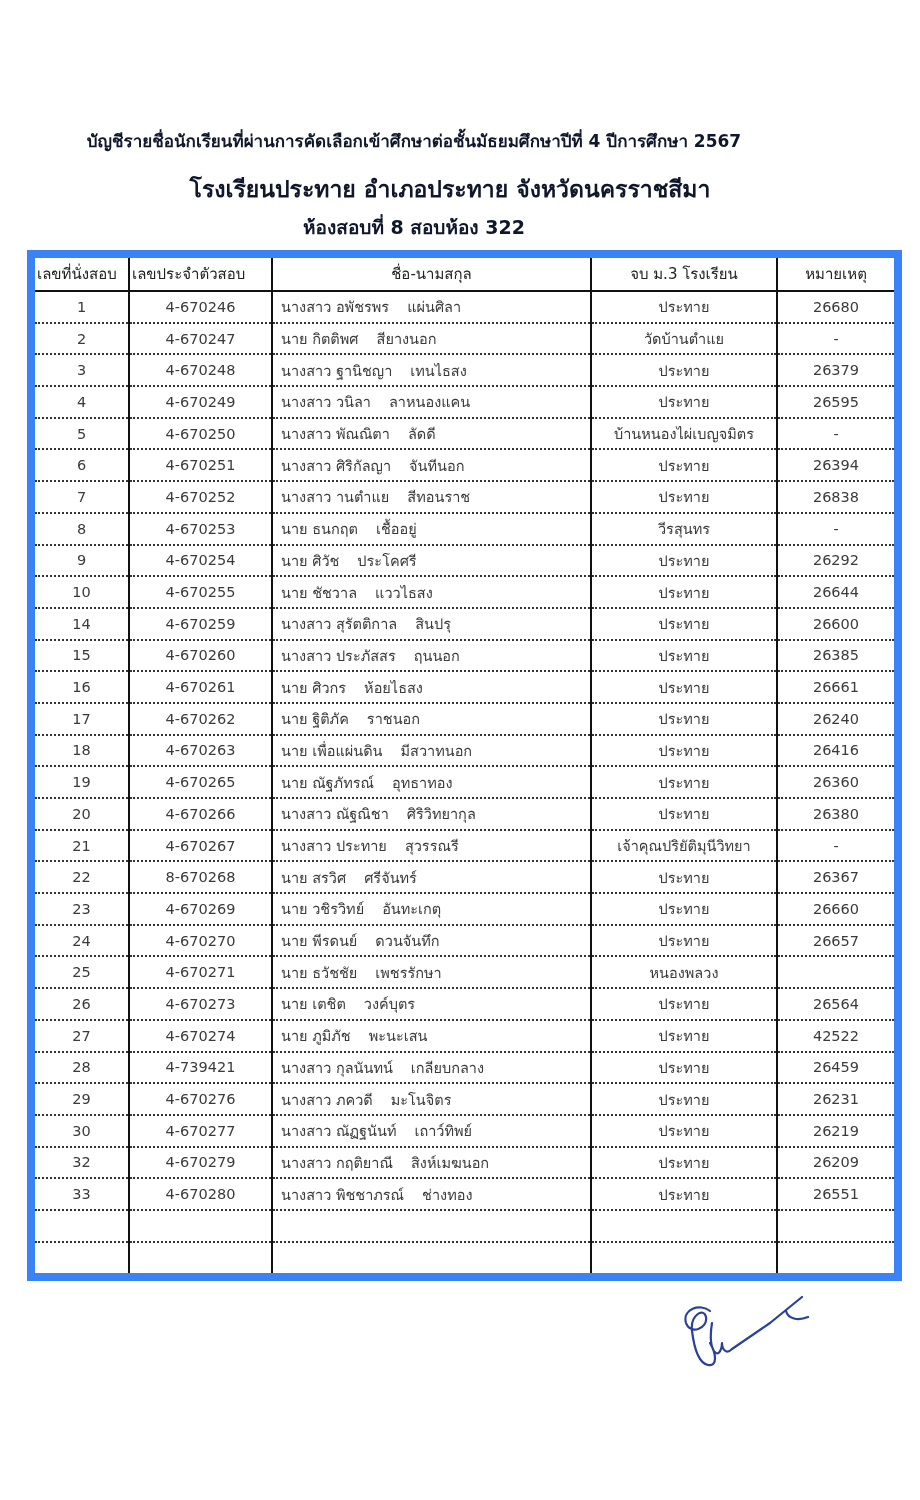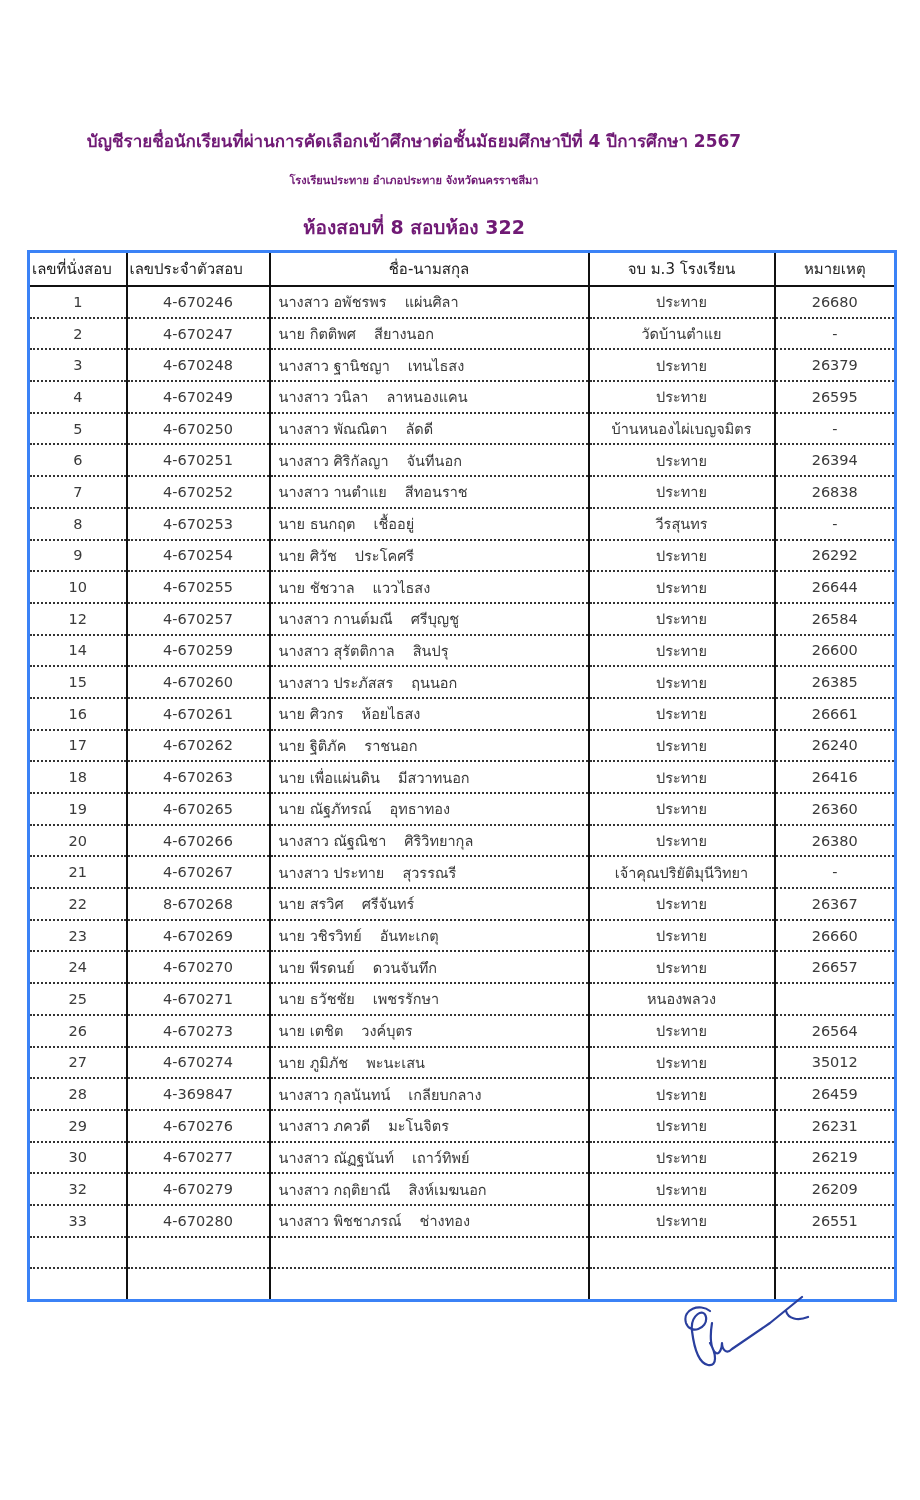--- a/index.html
+++ b/index.html
@@ -1,24 +1,24 @@
 <!DOCTYPE html>
 <html><head>
 <meta charset="utf-8">
 <style>
   html, body { margin: 0; padding: 0; background: #ffffff; }
   body { width: 920px; height: 1500px; position: relative; overflow: hidden;
          font-family: "DejaVu Sans", "Liberation Sans", sans-serif; color: #333333; }
-  .title { position: absolute; left: 0; width: 828px; text-align: center; color: #701a75; }
+  .title { position: absolute; left: 0; width: 828px; text-align: center; color: #0f172a; }
   .t1 { top: 127px; font-size: 17px; font-weight: bold; }
-  .t2 { top: 171px; font-size: 11px; font-weight: bold; }
+  .t2 { top: 171px; font-size: 23px; font-weight: bold; margin-left: 36px; }
   .t3 { top: 212px; font-size: 19px; font-weight: bold; }
   table.roster { position: absolute; left: 27px; top: 250px; width: 867px;
          border-collapse: collapse; table-layout: fixed;
-         border: 3px solid #3b82f6; }
+         border: 8px solid #3b82f6; }
   table.roster col.c1 { width: 98px; }
   table.roster col.c2 { width: 143px; }
   table.roster col.c3 { width: 319px; }
   table.roster col.c4 { width: 186px; }
   table.roster col.c5 { width: 121px; }
   th { height: 32px; font-weight: normal; font-size: 15px; color: #222;
        border-left: 2px solid #111; border-right: 2px solid #111;
        border-bottom: 2px solid #111; padding: 0; white-space: nowrap; overflow: hidden; }
   th.left-h { text-align: left; padding-left: 2px; }
   td { height: 29.7px; font-size: 14.5px; padding: 0; color: #3a3a3a;
@@ -120,27 +120,20 @@
         <td class="center">26292</td>
       </tr>
       <tr>
         <td class="center">10</td>
         <td class="center">4-670255</td>
         <td class="name"><span>นาย</span> <span>ชัชวาล</span><span class="surname">แววไธสง</span></td>
         <td class="center">ประทาย</td>
         <td class="center">26644</td>
       </tr>
       <tr>
-        <td class="center">12</td>
-        <td class="center">4-670257</td>
-        <td class="name"><span>นางสาว</span> <span>กานต์มณี</span><span class="surname">ศรีบุญชู</span></td>
-        <td class="center">ประทาย</td>
-        <td class="center">26584</td>
-      </tr>
-      <tr>
         <td class="center">14</td>
         <td class="center">4-670259</td>
         <td class="name"><span>นางสาว</span> <span>สุรัตติกาล</span><span class="surname">สินปรุ</span></td>
         <td class="center">ประทาย</td>
         <td class="center">26600</td>
       </tr>
       <tr>
         <td class="center">15</td>
         <td class="center">4-670260</td>
         <td class="name"><span>นางสาว</span> <span>ประภัสสร</span><span class="surname">ฤนนอก</span></td>
@@ -222,25 +215,25 @@
         <td class="center">4-670273</td>
         <td class="name"><span>นาย</span> <span>เตชิต</span><span class="surname">วงค์บุตร</span></td>
         <td class="center">ประทาย</td>
         <td class="center">26564</td>
       </tr>
       <tr>
         <td class="center">27</td>
         <td class="center">4-670274</td>
         <td class="name"><span>นาย</span> <span>ภูมิภัช</span><span class="surname">พะนะเสน</span></td>
         <td class="center">ประทาย</td>
-        <td class="center">35012</td>
+        <td class="center">42522</td>
       </tr>
       <tr>
         <td class="center">28</td>
-        <td class="center">4-369847</td>
+        <td class="center">4-739421</td>
         <td class="name"><span>นางสาว</span> <span>กุลนันทน์</span><span class="surname">เกลียบกลาง</span></td>
         <td class="center">ประทาย</td>
         <td class="center">26459</td>
       </tr>
       <tr>
         <td class="center">29</td>
         <td class="center">4-670276</td>
         <td class="name"><span>นางสาว</span> <span>ภควดี</span><span class="surname">มะโนจิตร</span></td>
         <td class="center">ประทาย</td>
         <td class="center">26231</td>

